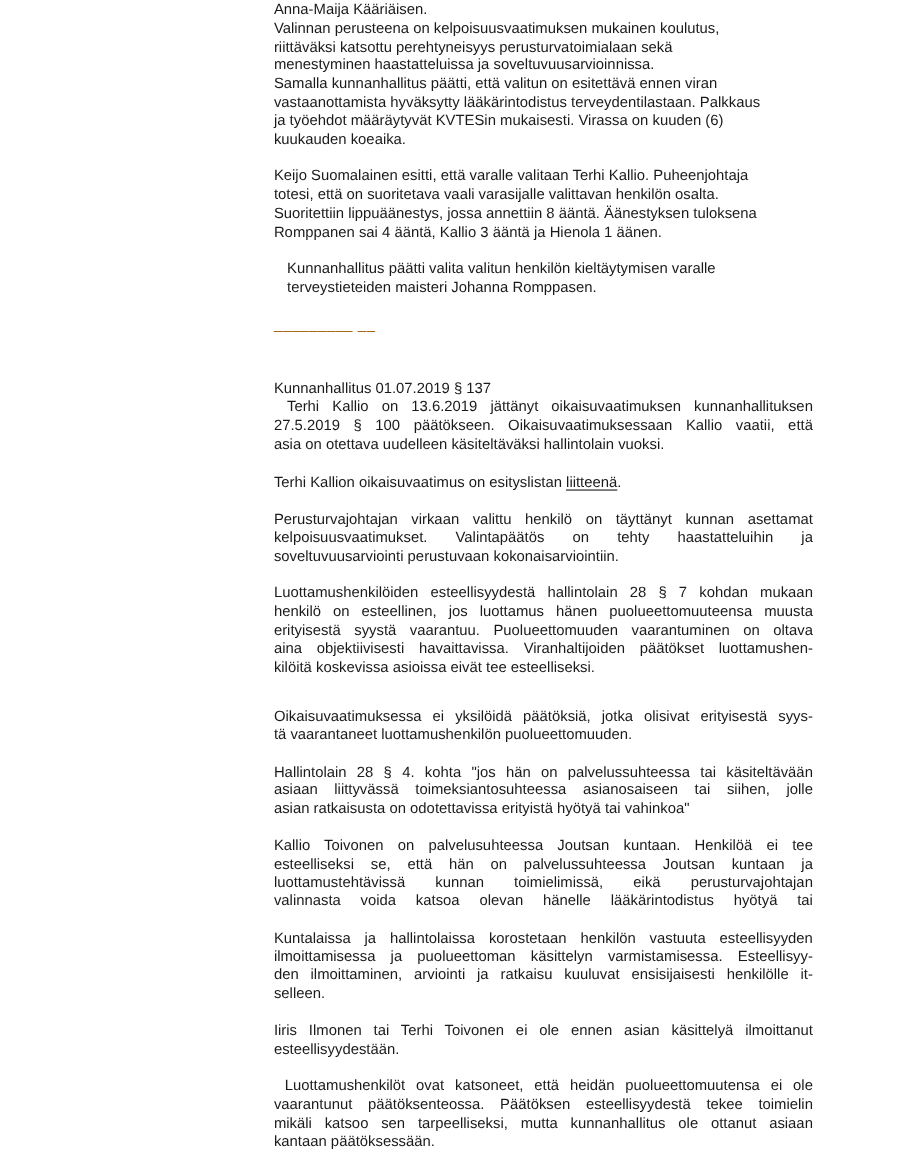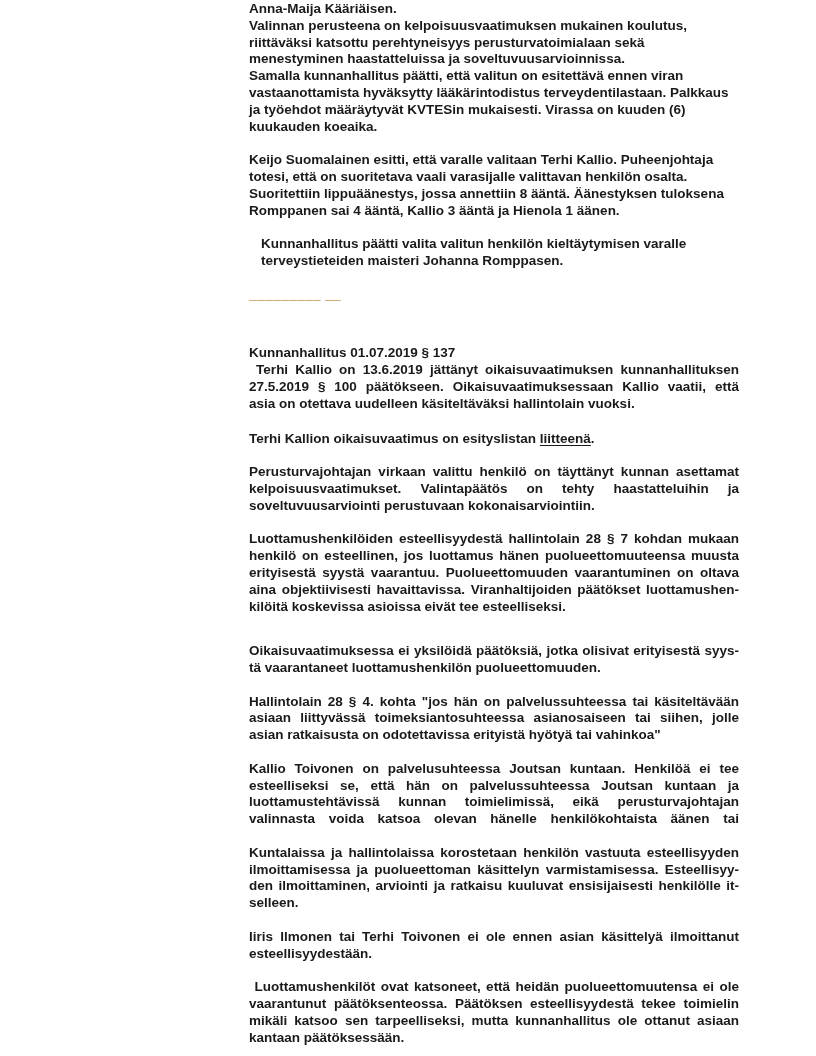--- a/index.html
+++ b/index.html
@@ -7,21 +7,20 @@
     padding: 0;
     background: #ffffff;
   }
   .page {
     position: relative;
     width: 800px;
     height: 1056px;
     background: #ffffff;
     overflow: hidden;
     font-family: "Liberation Sans", "DejaVu Sans", sans-serif;
-    font-weight: bold;
   }
   .textcol {
     position: absolute;
     left: 249px;
     top: 1px;
     width: 490px;
     font-size: 13.5px;
     line-height: 16.8px;
     color: #1a1a1a;
     letter-spacing: 0;
@@ -98,21 +97,21 @@
       </div>
       <div class="block" style="margin-bottom: 16.8px;">
         <div class="line j"><span>Hallintolain 28 § 4. kohta "jos hän on palvelussuhteessa tai käsiteltävään</span></div>
         <div class="line j"><span>asiaan liittyvässä toimeksiantosuhteessa asianosaiseen tai siihen, jolle</span></div>
         <div class="line"><span>asian ratkaisusta on odotettavissa erityistä hyötyä tai vahinkoa"</span></div>
       </div>
       <div class="block" style="margin-bottom: 16.8px;">
         <div class="line j"><span>Kallio Toivonen on palvelusuhteessa Joutsan kuntaan. Henkilöä ei tee</span></div>
         <div class="line j"><span>esteelliseksi se, että hän on palvelussuhteessa Joutsan kuntaan ja</span></div>
         <div class="line j"><span>luottamustehtävissä kunnan toimielimissä, eikä perusturvajohtajan</span></div>
-        <div class="line j"><span>valinnasta voida katsoa olevan hänelle henkilökohtaista äänen tai</span></div>
+        <div class="line j"><span>valinnasta voida katsoa olevan hänelle lääkärintodistus hyötyä tai</span></div>
       </div>
       <div class="block" style="margin-bottom: 16.8px;">
         <div class="line j"><span>Kuntalaissa ja hallintolaissa korostetaan henkilön vastuuta esteellisyyden</span></div>
         <div class="line j"><span>ilmoittamisessa ja puolueettoman käsittelyn varmistamisessa. Esteellisyy-</span></div>
         <div class="line j"><span>den ilmoittaminen, arviointi ja ratkaisu kuuluvat ensisijaisesti henkilölle it-</span></div>
         <div class="line"><span>selleen.</span></div>
       </div>
       <div class="block" style="margin-bottom: 16.8px;">
         <div class="line j"><span>Iiris Ilmonen tai Terhi Toivonen ei ole ennen asian käsittelyä ilmoittanut</span></div>
         <div class="line"><span>esteellisyydestään.</span></div>

